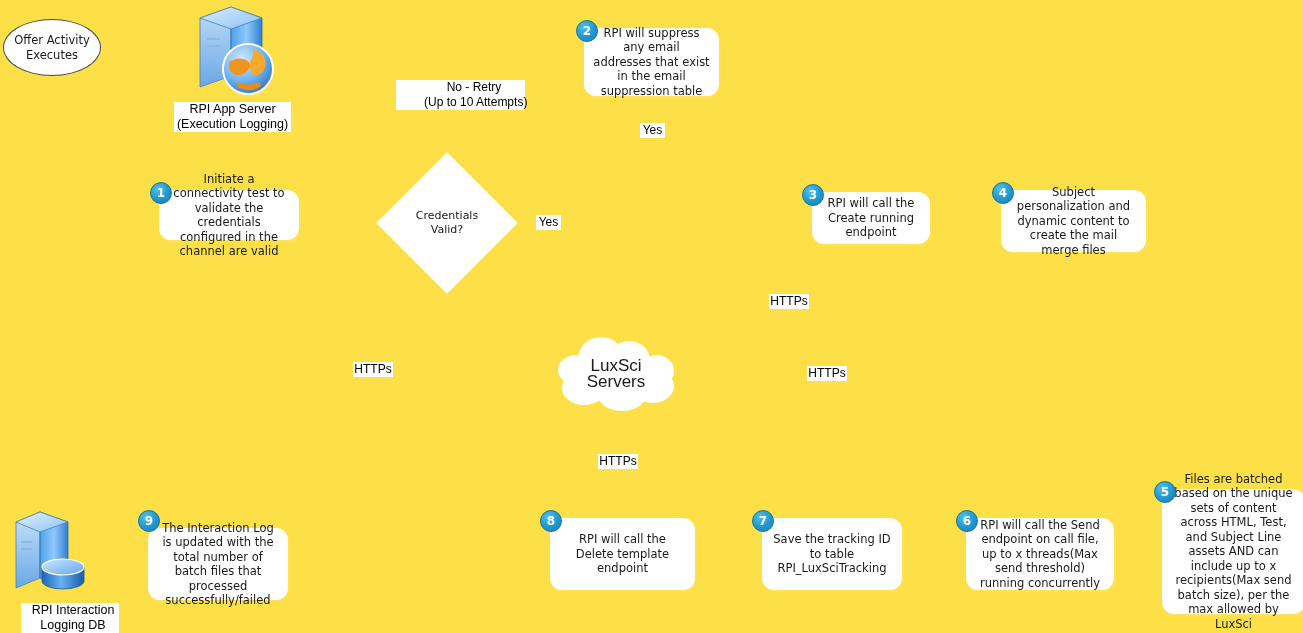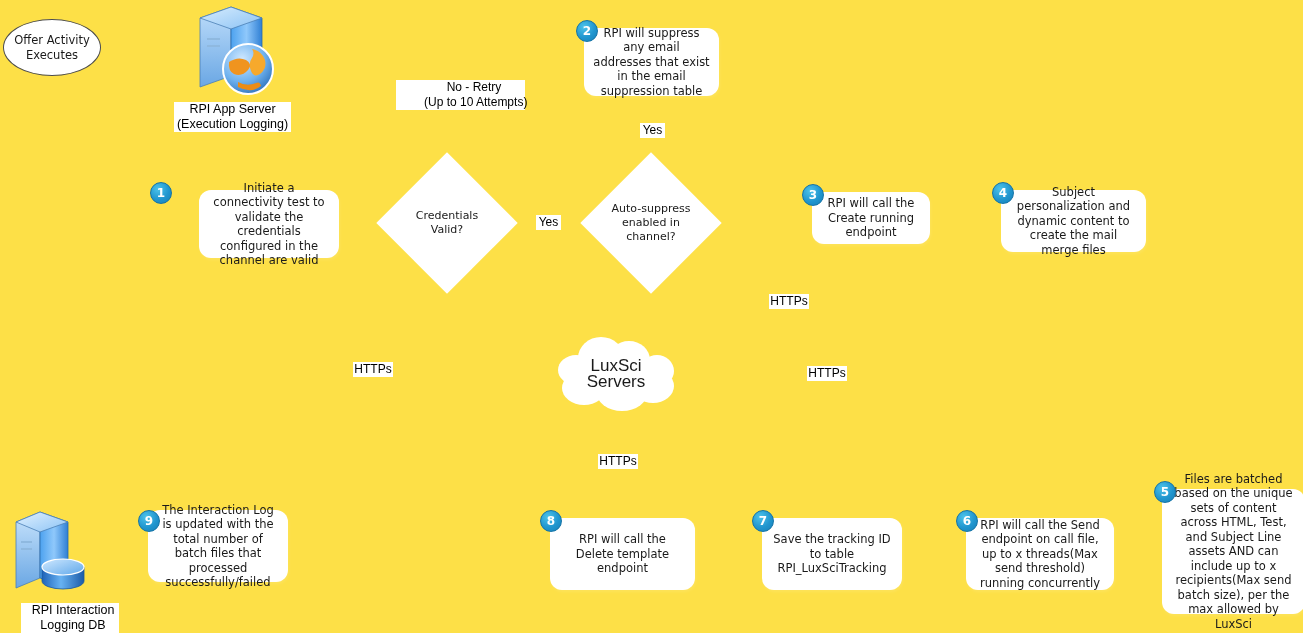--- a/index.html
+++ b/index.html
@@ -180,37 +180,31 @@
       <path d="M43,58 q9,-6 17,-2 q7,4 2,10 q-6,7 -14,4 q-6,-3 -5,-12 z" fill="#f0941f"></path>
       <path d="M66,45 q10,2 13,11 q2,9 -5,14 q-6,4 -9,-3 q-3,-8 1,-13 q3,-5 0,-9 z" fill="#f7a92c"></path>
       <path d="M52,78 q9,5 18,1 q4,-2 5,3 q-10,8 -23,1 z" fill="#eb8c16"></path>
     </svg>
   </div>
   <div class="icon-caption" style="left:174px; top:102px; width:113px;">RPI App Server
 (Execution Logging)</div>
 
   <div class="abs" style="left:147px; top:180px;">
     <div class="badge" style="left:3px; top:2px;">1</div>
-    <div class="callout" style="position:absolute; left:12px; top:10px; width:140px; height:68px;margin-left:40px;">
+    <div class="callout" style="position:absolute; left:12px; top:10px; width:140px; height:50px;">
       <span class="txt">Initiate a connectivity test to validate the credentials configured in the channel are valid</span>
     </div>
   </div>
 
   <div class="diamond-wrap" style="left:397px; top:173px; width:100px; height:100px;">
     <div class="diamond-shape"></div>
     <div class="diamond-label" style="white-space:pre;">Credentials
 Valid?</div>
   </div>
 
-  <div class="diamond-wrap" style="left:601px; top:173px; width:100px; height:100px;">
-    <div class="diamond-shape"></div>
-    <div class="diamond-label" style="white-space:pre;">Auto-suppress
-enabled in
-channel?</div>
-  </div>
 
   <div class="abs" style="left:573px; top:18px;">
     <div class="badge" style="left:3px; top:2px;">2</div>
     <div class="callout" style="position:absolute; left:11px; top:10px; width:135px; height:68px;">
       <span class="txt">RPI will suppress any email addresses that exist in the email suppression table</span>
     </div>
   </div>
 
   <div class="abs" style="left:800px; top:182px;">
     <div class="badge" style="left:2px; top:2px;">3</div>
@@ -273,21 +267,21 @@
 
       <path d="M36,59 h42 v14 a21,8 0 0 1 -42,0 z" fill="url(#cylBody)" stroke="#1b5a9e" stroke-width="0.8"></path>
       <ellipse cx="57" cy="59" rx="21" ry="8" fill="url(#cylTop)" stroke="#ffffff" stroke-width="1.2"></ellipse>
     </svg>
   </div>
   <div class="icon-caption" style="left:21px; top:603px; width:88px;padding-left:8px;">RPI Interaction
 Logging DB</div>
 
   <div class="abs" style="left:136px; top:508px;">
     <div class="badge" style="left:2px; top:2px;">9</div>
-    <div class="callout" style="position:absolute; left:12px; top:2px; width:140px; height:72px;">
+    <div class="callout" style="position:absolute; left:12px; top:20px; width:140px; height:72px;">
       <span class="txt">The Interaction Log is updated with the total number of batch files that processed successfully/failed</span>
     </div>
   </div>
 
   <div class="abs" style="left:538px; top:508px;">
     <div class="badge" style="left:2px; top:2px;">8</div>
     <div class="callout" style="position:absolute; left:12px; top:10px; width:145px; height:72px;">
       <span class="txt">RPI will call the Delete template endpoint</span>
     </div>
   </div>

